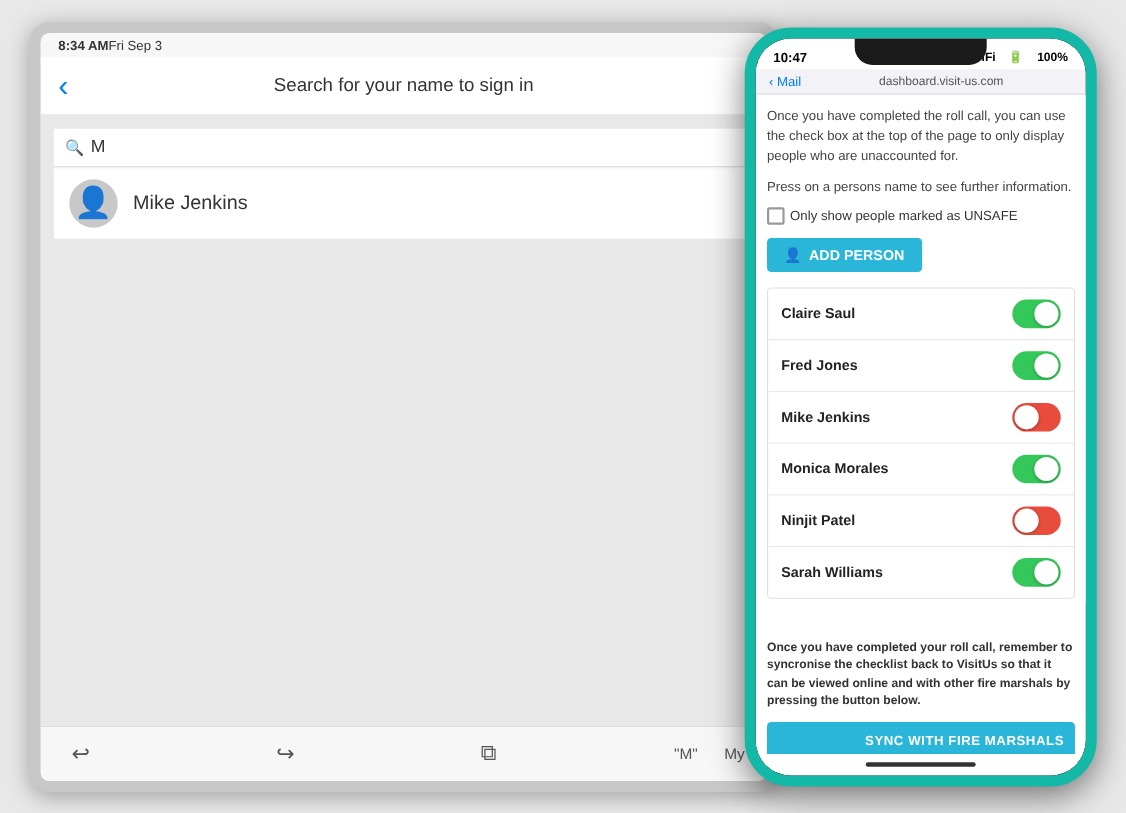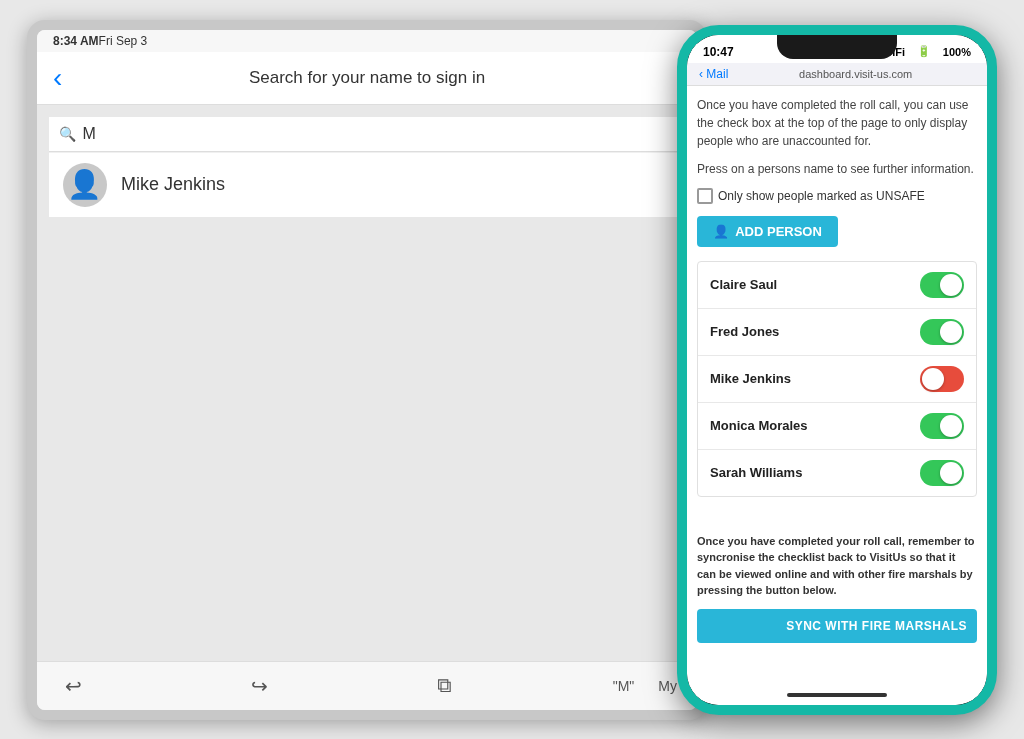--- a/index.html
+++ b/index.html
@@ -467,20 +467,26 @@
               <div class="toggle-knob"></div>
             </div>
           </div>
           <div class="person-list-item">
             <span>Monica Morales</span>
             <div class="toggle on">
               <div class="toggle-knob"></div>
             </div>
           </div>
           <div class="person-list-item">
+            <span>Ninjit Patel</span>
+            <div class="toggle off">
+              <div class="toggle-knob"></div>
+            </div>
+          </div>
+          <div class="person-list-item">
             <span>Sarah Williams</span>
             <div class="toggle on">
               <div class="toggle-knob"></div>
             </div>
           </div>
         </div>
 
       <p class="phone-footer-text">Once you have completed your roll call, remember to syncronise the checklist back to VisitUs so that it can be viewed online and with other fire marshals by pressing the button below.</p>
       <button class="sync-btn">SYNC WITH FIRE MARSHALS</button>
     </div>

